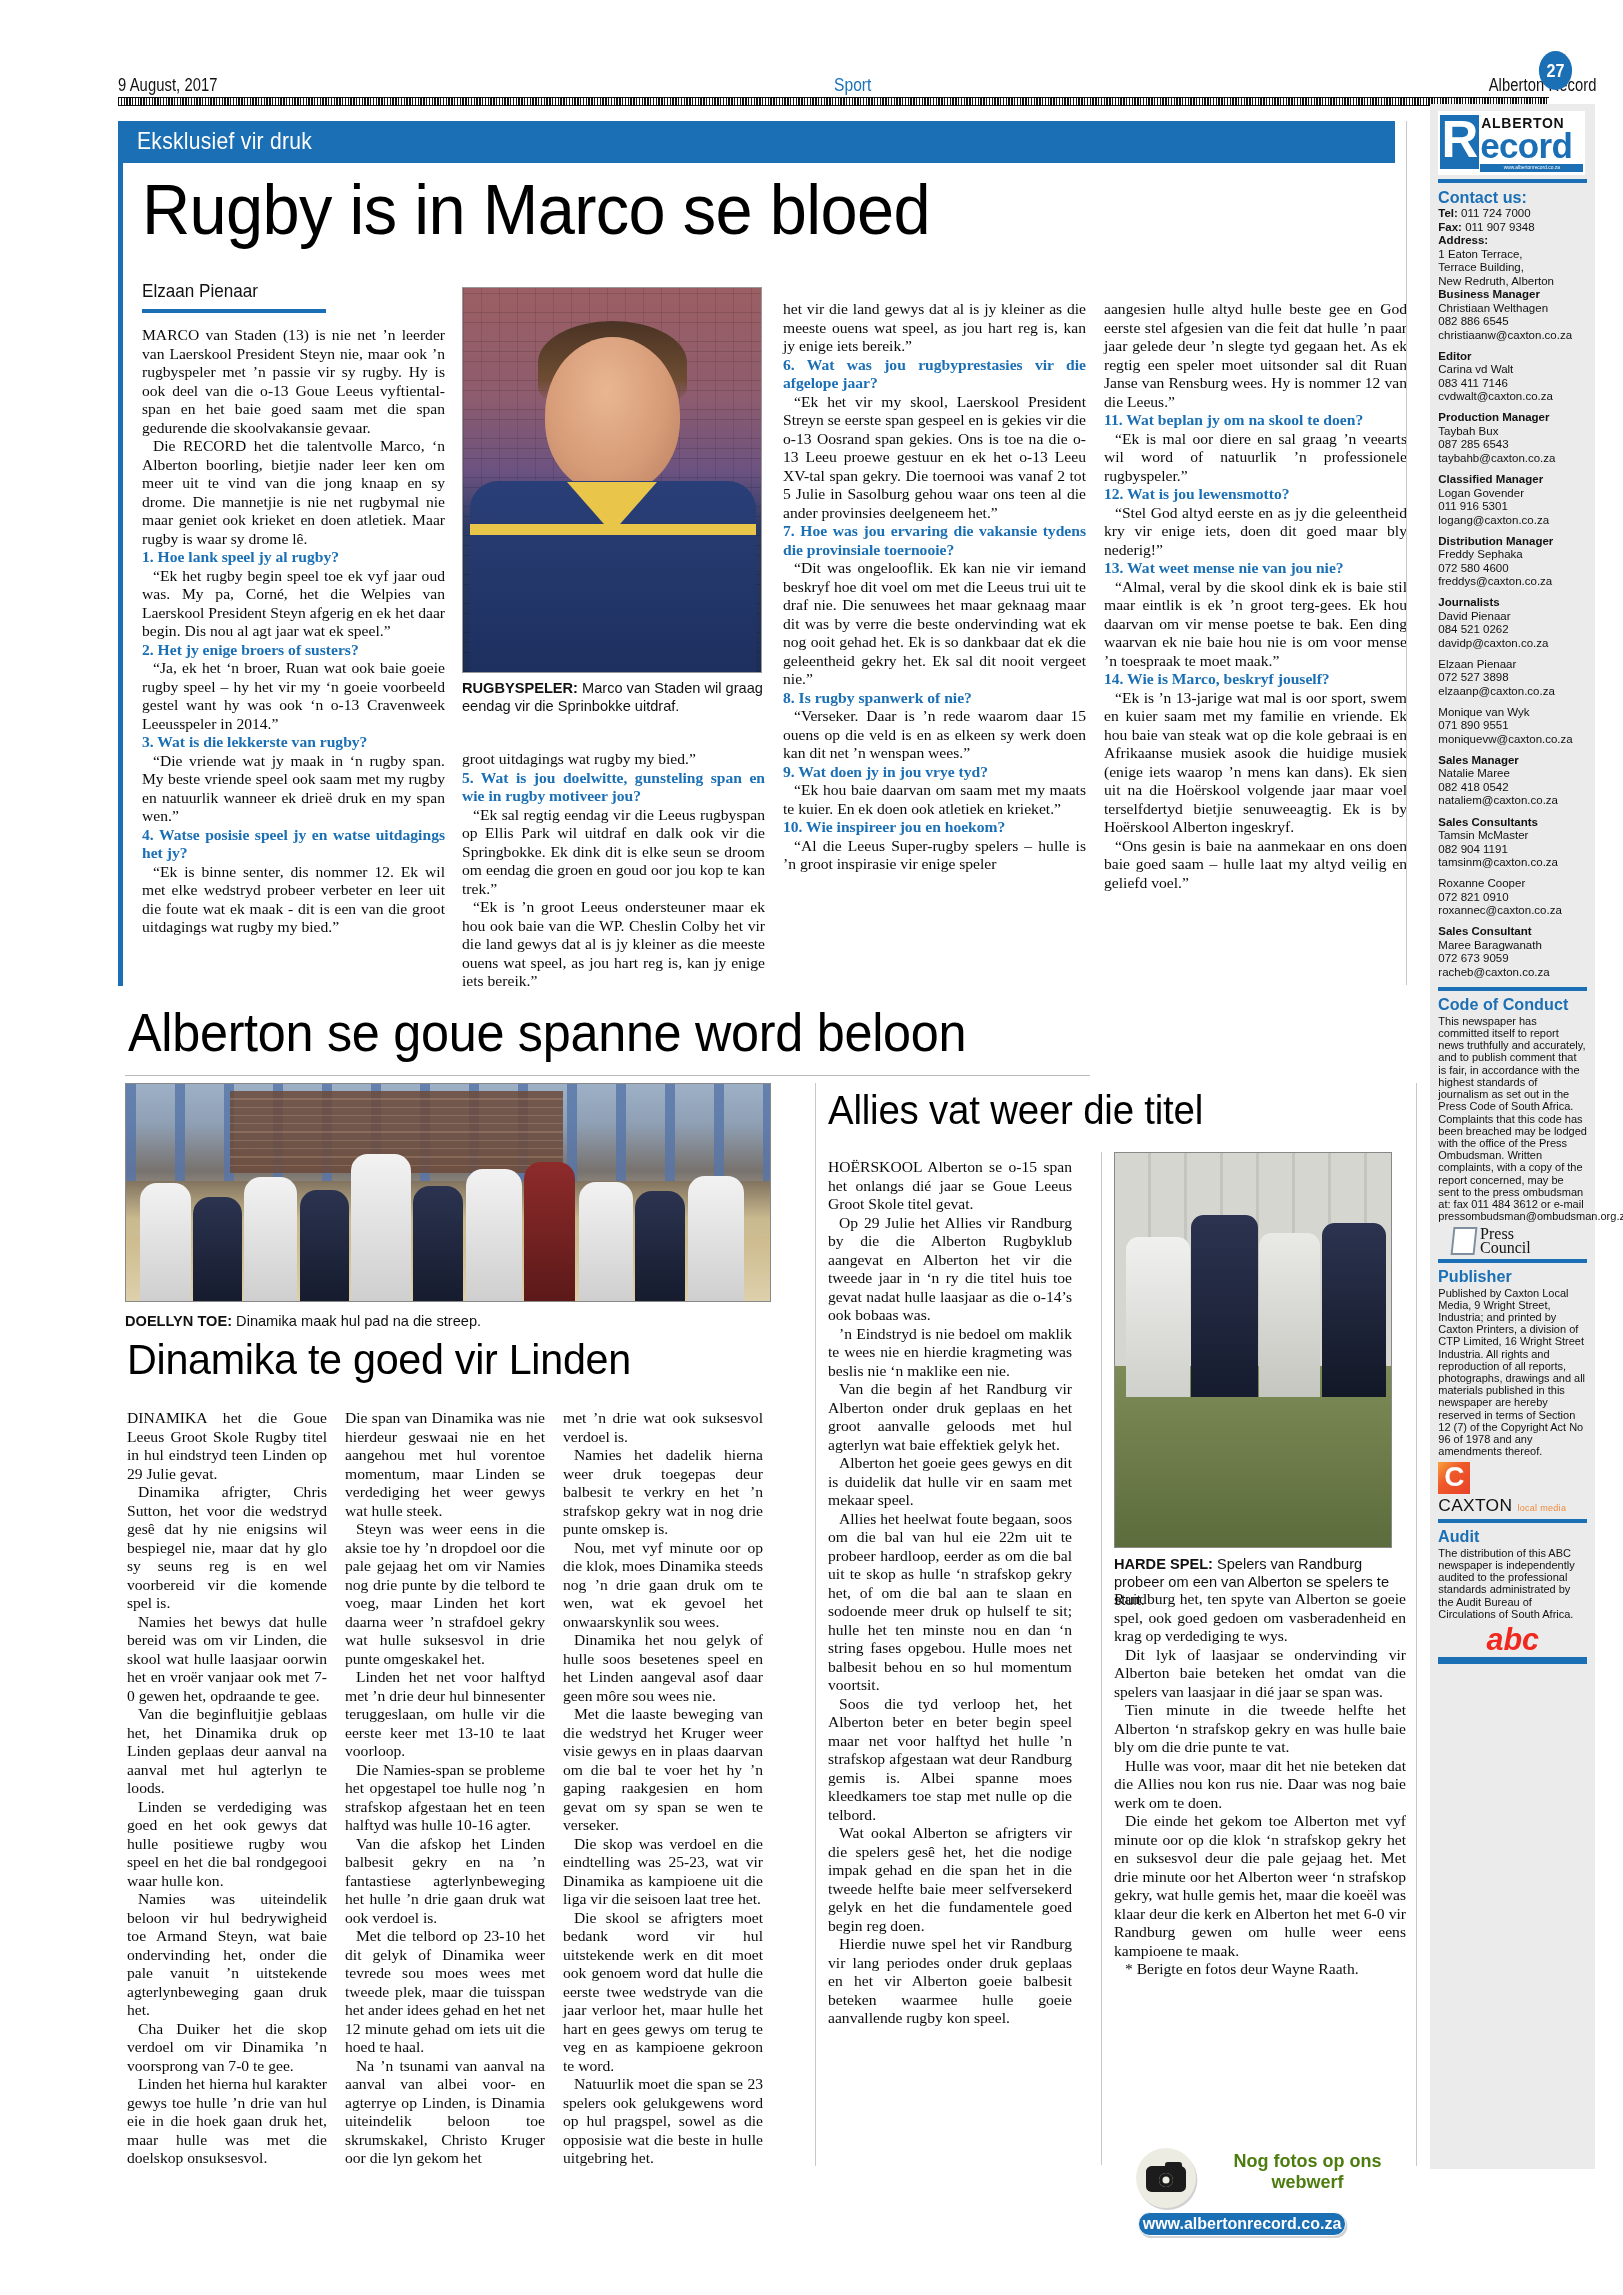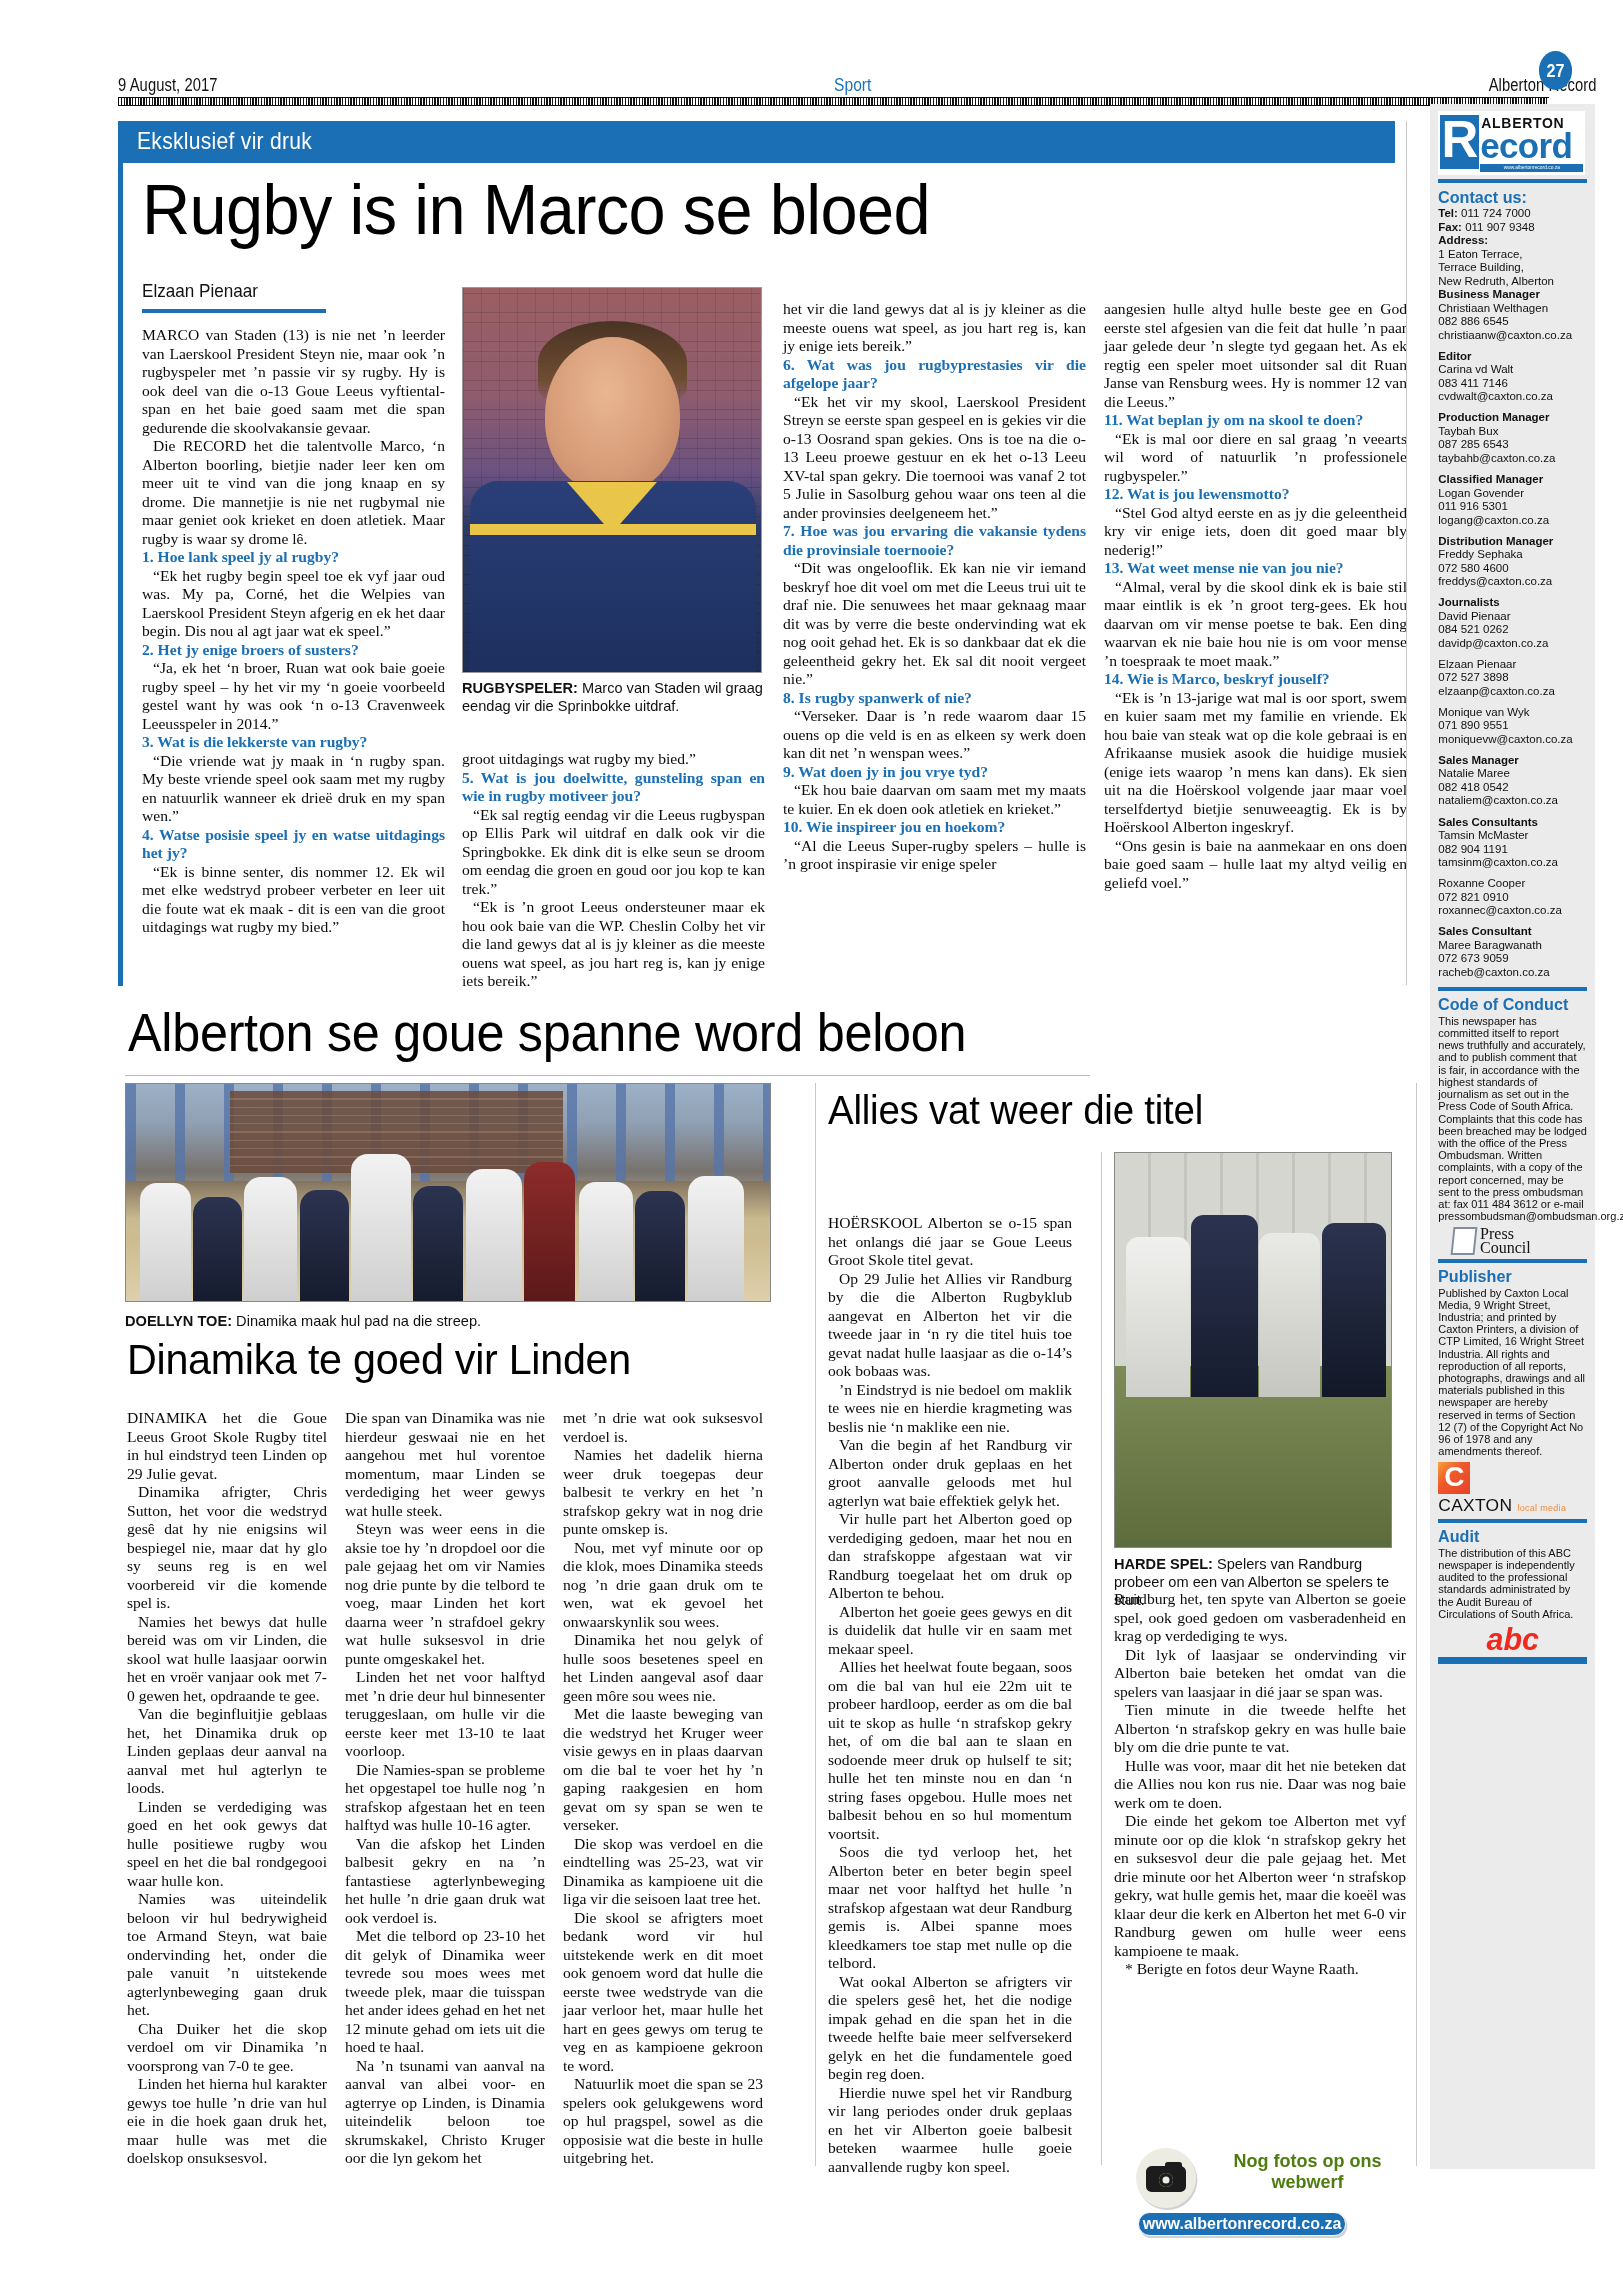--- a/index.html
+++ b/index.html
@@ -465,26 +465,25 @@
     <div class="grass"></div>
     <div class="pl" style="left:11px;  width:64px; height:160px; background:linear-gradient(180deg,#f0f0ee,#cfcfcb);"></div>
     <div class="pl" style="left:76px; width:67px; height:182px; background:linear-gradient(180deg,#2b3350,#161c2e);"></div>
     <div class="pl" style="left:144px; width:61px; height:164px; background:linear-gradient(180deg,#e9e9e5,#c6c6c1);"></div>
     <div class="pl" style="left:207px; width:64px; height:174px; background:linear-gradient(180deg,#2b3350,#121826);"></div>
   </div>
   <div class="caption cap-harde">
     <b>HARDE SPEL:</b><span> Spelers van Randburg probeer om een van Alberton se spelers te stuit.</span>
   </div>
 
-  <div class="col" style="left:783px; top:1214px; width:244px;">
+  <div class="col" style="left:783px; top:1158px; width:244px;">
     <p>HOËRSKOOL Alberton se o-15 span het onlangs dié jaar se Goue Leeus Groot Skole titel gevat.</p>
     <p>Op 29 Julie het Allies vir Randburg by die die Alberton Rugbyklub aangevat en Alberton het vir die tweede jaar in ‘n ry die titel huis toe gevat nadat hulle laasjaar as die o-14’s ook bobaas was.</p>
     <p>’n Eindstryd is nie bedoel om maklik te wees nie en hierdie kragmeting was beslis nie ‘n maklike een nie.</p>
     <p>Van die begin af het Randburg vir Alberton onder druk geplaas en het groot aanvalle geloods met hul agterlyn wat baie effektiek gelyk het.</p>
-    <p>Vir hulle part het Alberton goed op verdediging gedoen, maar het nou en dan strafskoppe afgestaan wat vir Randburg toegelaat het om druk op Alberton te behou.</p>
     <p>Alberton het goeie gees gewys en dit is duidelik dat hulle vir en saam met mekaar speel.</p>
     <p>Allies het heelwat foute begaan, soos om die bal van hul eie 22m uit te probeer hardloop, eerder as om die bal uit te skop as hulle ‘n strafskop gekry het, of om die bal aan te slaan en sodoende meer druk op hulself te sit; hulle het ten minste nou en dan ‘n string fases opgebou. Hulle moes net balbesit behou en so hul momentum voortsit.</p>
     <p>Soos die tyd verloop het, het Alberton beter en beter begin speel maar net voor halftyd het hulle ’n strafskop afgestaan wat deur Randburg gemis is. Albei spanne moes kleedkamers toe stap met nulle op die telbord.</p>
     <p>Wat ookal Alberton se afrigters vir die spelers gesê het, het die nodige impak gehad en die span het in die tweede helfte baie meer selfversekerd gelyk en het die fundamentele goed begin reg doen.</p>
     <p>Hierdie nuwe spel het vir Randburg vir lang periodes onder druk geplaas en het vir Alberton goeie balbesit beteken waarmee hulle goeie aanvallende rugby kon speel.</p>
   </div>
 
   <div class="col" style="left:1069px; top:1590px; width:292px;">
     <p>Randburg het, ten spyte van Alberton se goeie spel, ook goed gedoen om vasberadenheid en krag op verdediging te wys.</p>
     <p>Dit lyk of laasjaar se ondervinding vir Alberton baie beteken het omdat van die spelers van laasjaar in dié jaar se span was.</p>

